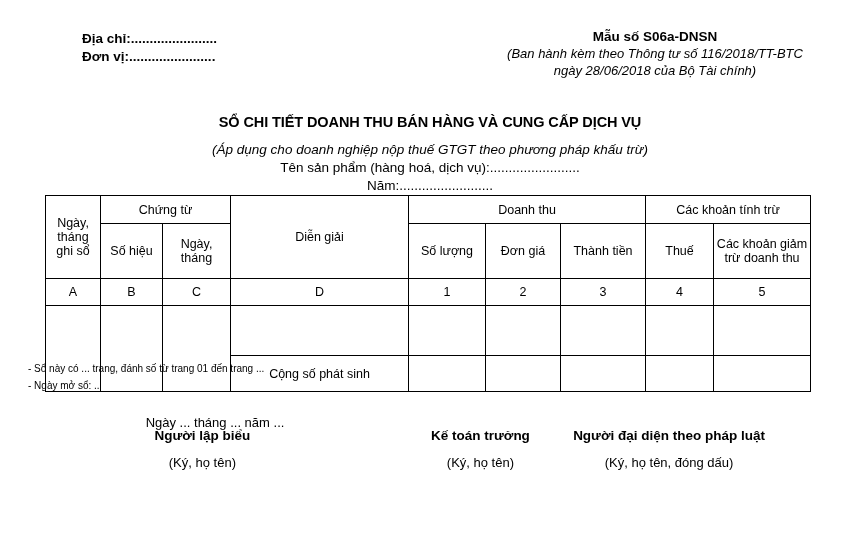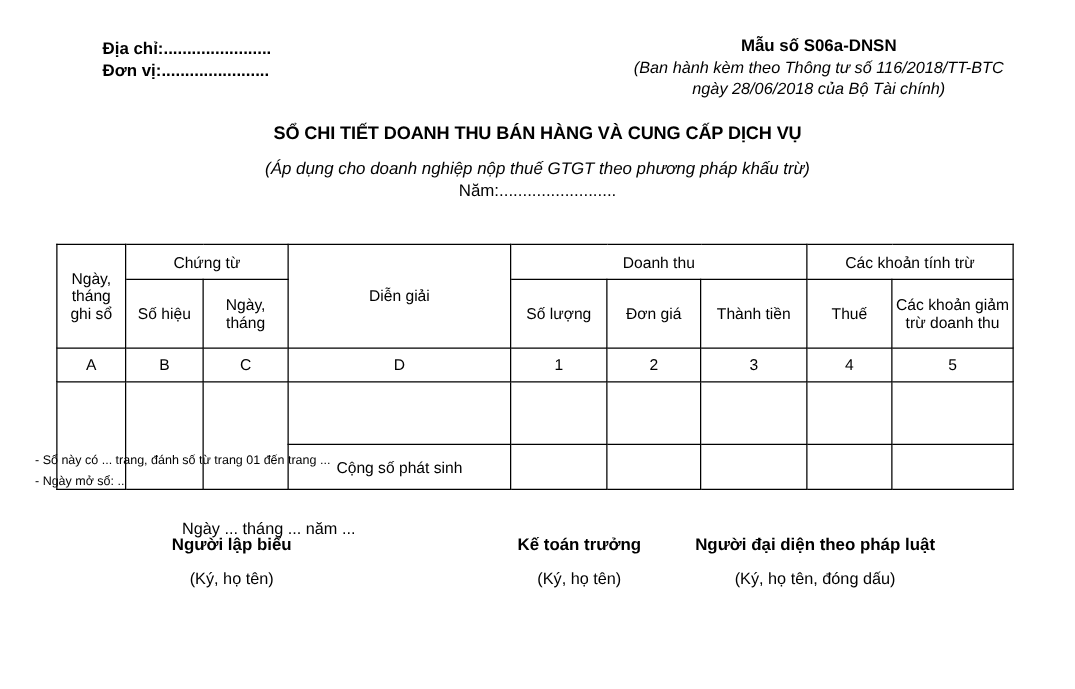--- a/index.html
+++ b/index.html
@@ -50,21 +50,21 @@
   .hdr-right .decree {
     font-size: 13px;
     font-style: italic;
     white-space: nowrap;
   }
 
   
   .title-block {
     position: absolute;
     left: 0;
-    top: 99px;
+    top: 114px;
     width: 860px;
     text-align: center;
   }
   .title-main {
     font-size: 14.5px;
     font-weight: bold;
     letter-spacing: -0.1px;
     white-space: nowrap;
   }
   .title-sub {
@@ -123,20 +123,21 @@
     font-size: 13px;
   }
 
   
   .sigs {
     position: absolute;
     left: 0;
     top: 428px;
     width: 748px;
     display: flex;
+    padding-left: 17px;
   }
   .sig {
     text-align: center;
   }
   .sig-1 { width: 430px; }
   .sig-2 { width: 215px; }
   .sig-3 { width: 215px; }
   .sig-title {
     font-size: 13.5px;
     font-weight: bold;
@@ -160,20 +161,21 @@
 
   <div class="hdr-right">
     <div class="form-code">Mẫu số S06a-DNSN</div>
     <div class="decree">(Ban hành kèm theo Thông tư số 116/2018/TT-BTC</div>
     <div class="decree">ngày 28/06/2018 của Bộ Tài chính)</div>
   </div>
 
   <div class="title-block">
     <div class="title-main">SỔ CHI TIẾT DOANH THU BÁN HÀNG VÀ CUNG CẤP DỊCH VỤ</div>
     <div class="title-sub">(Áp dụng cho doanh nghiệp nộp thuế GTGT theo phương pháp khấu trừ)</div>
+    <div class="title-line">Tên sản phẩm (hàng hoá, dịch vụ):........................</div>
     <div class="title-line">Năm:.........................</div>
   </div>
 
   <div class="tbl-wrap">
     <table class="sheet">
       <colgroup>
         <col style="width:55px">
         <col style="width:62px">
         <col style="width:68px">
         <col style="width:178px">

